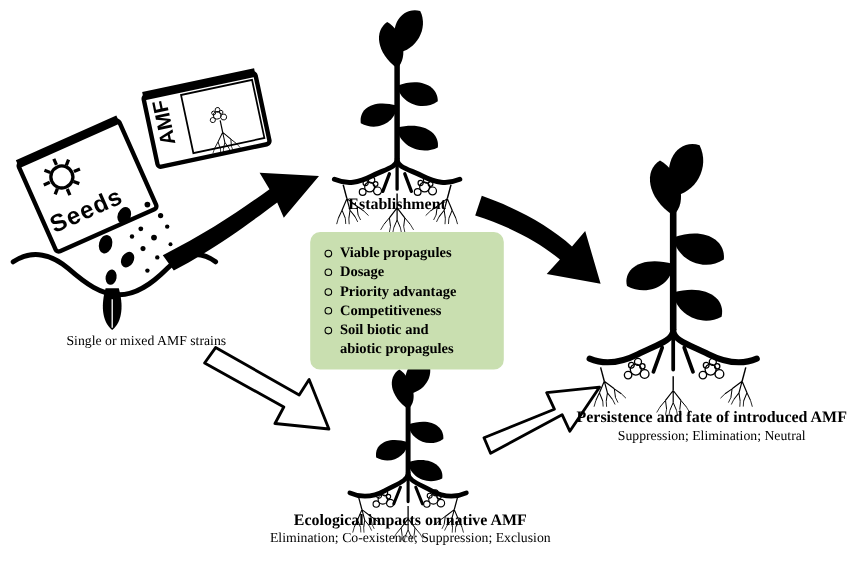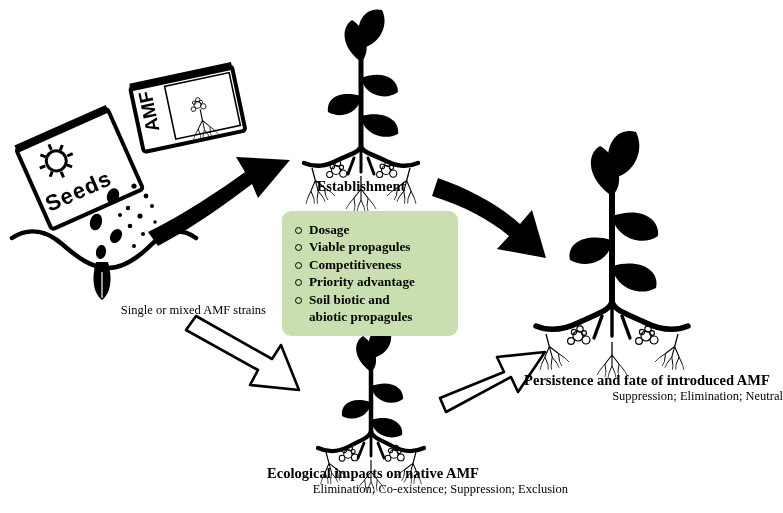--- a/index.html
+++ b/index.html
@@ -26,21 +26,20 @@
   .label .title {
     font-weight: bold;
     font-size: 14.5px;
     display: block;
     white-space: nowrap;
   }
   .label .sub {
     font-size: 12.5px;
     display: block;
     white-space: nowrap;
-    text-align: right;
   }
   .callout {
     position: absolute;
     background: #c9dfb0;
     border-radius: 9px;
     padding: 10px 14px 10px 12px;
   }
   .callout ul {
     list-style: none;
     margin: 0;
@@ -233,24 +232,24 @@
       <path d="M186,330 L258,370 L250,385 L299,390 L281,345 L272,359 L196,316 Z" fill="#ffffff" stroke="#000" stroke-width="2.6" stroke-linejoin="round"></path>
     </g>
 
     <g>
       <path d="M440,398 L504,372 L497,357 L545,352 L518,392 L511,377 L446,412 Z" fill="#ffffff" stroke="#000" stroke-width="2.6" stroke-linejoin="round"></path>
     </g>
   </svg>
 
   <div class="callout" style="left:282px; top:211px; width:150px;">
     <ul>
+      <li>Viable propagules</li>
       <li>Dosage</li>
-      <li>Viable propagules</li>
+      <li>Priority advantage</li>
       <li>Competitiveness</li>
-      <li>Priority advantage</li>
       <li class="wrap">Soil biotic and abiotic propagules</li>
     </ul>
   </div>
 
   <div class="label" style="left:0px; top:303px; width:266px;">
     <span class="sub">Single or mixed AMF strains</span>
   </div>
 
   <div class="label" style="left:251px; top:177px; width:220px;">
     <span class="title">Establishment</span>

